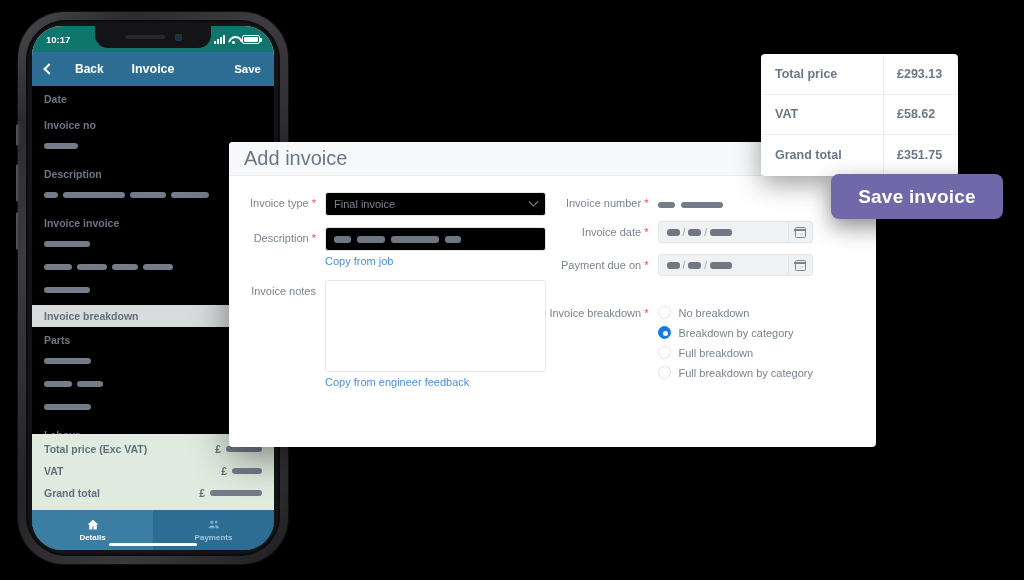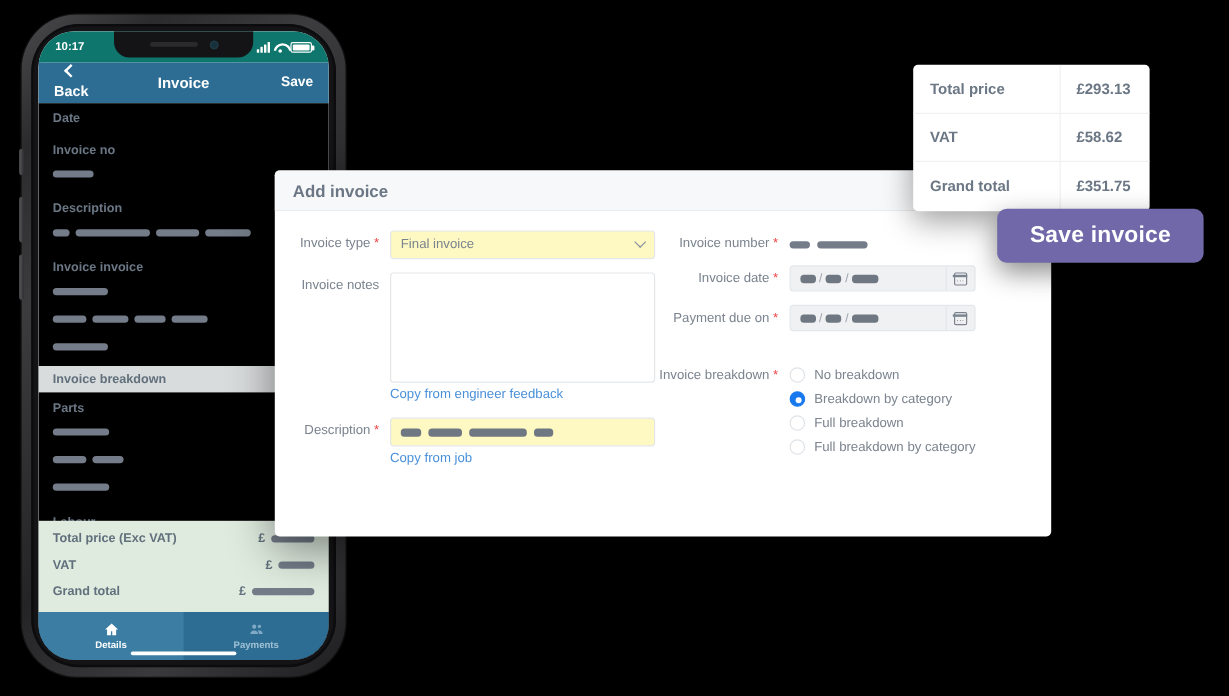--- a/index.html
+++ b/index.html
@@ -64,21 +64,21 @@
   .battery { width: 18px; height: 9px; border: 1px solid #fff; border-radius: 2px; padding: 1px; position: relative; }
   .battery::after { content:""; position:absolute; right:-3px; top:2.5px; width:2px; height:4px; background:#fff; border-radius:0 1px 1px 0; }
   .battery i { display:block; width: 100%; height: 100%; background: #fff; border-radius: 1px; }
 
   
   .phone-nav {
     height: 34px; background: #2d6d93; color: #fff;
     display: flex; align-items: center; justify-content: space-between;
     padding: 0 13px; font-size: 12px; font-weight: bold; position: relative;
   }
-  .nav-back { display: flex; align-items: center; gap: 6px; flex-direction: column; }
+  .nav-back { display: flex; align-items: center; gap: 22px; }
   .chev-left { width: 8px; height: 8px; border-left: 2.2px solid #fff; border-bottom: 2.2px solid #fff; transform: rotate(45deg); }
   .nav-title { position: absolute; left: 0; right: 0; text-align: center; font-size: 12.5px; pointer-events: none; }
   .nav-save { font-size: 11.5px; font-weight: bold; }
 
   .phone-body { background: #000000; height: calc(100% - 60px); position: relative; }
   .sec { padding: 7px 12px 2px; }
   .sec-label { font-size: 10.5px; color: #6b7785; font-weight: bold; margin-bottom: 5px; }
   .redline { height: 6px; border-radius: 3px; background: #737c88; display: inline-block; vertical-align: middle; }
   .rr { margin-bottom: 5px; white-space: nowrap; }
   .rr .redline + .redline { margin-left: 5px; }
@@ -96,35 +96,35 @@
 
   
   .dialog {
     position: absolute; left: 229px; top: 142px; width: 647px; height: 305px;
     background: #ffffff; border-radius: 4px;
     box-shadow: 0 10px 38px rgba(0,0,0,.45);
   }
   .dialog-header {
     height: 34px; background: #f7f8f9; border-bottom: 1px solid #e9ebee;
     border-radius: 4px 4px 0 0; display: flex; align-items: center; padding: 0 15px;
-    font-size: 14px; font-weight: bold; color: #6b7785;
+    font-size: 20px; font-weight: normal; color: #6b7785;
   }
   .dialog-body { display: flex; padding: 16px 14px 0 0; height: calc(100% - 34px); }
   .col { flex: 1; }
   .frow { display: flex; align-items: flex-start; margin-bottom: 11px; }
   .flabel {
     font-size: 11px; color: #7a838e; text-align: right; padding-top: 5px;
     white-space: nowrap;
   }
   .col-left .flabel { width: 96px; padding-right: 9px; }
   .col-right .flabel { width: 112px; padding-right: 9px; }
   .req { color: #ef4b4b; font-size: 11px; }
   .fctl { flex: 1; }
   .input {
-    height: 22px; background: #fef9c3; border: 1px solid #e4e7ea; border-radius: 3px;
+    height: 22px; background: #000000; border: 1px solid #e4e7ea; border-radius: 3px;
     display: flex; align-items: center; padding: 11px 8px; font-size: 11px; color: #7a838e;
   }
   .select { justify-content: space-between; }
   .chev-down { width: 7px; height: 7px; border-right: 1.8px solid #8b949e; border-bottom: 1.8px solid #8b949e; transform: rotate(45deg) translate(-2px,-2px); }
   .input .redline { background: #6f7782; height: 7px; }
   .input .redline + .redline { margin-left: 6px; }
   .link { color: #4a90d9; font-size: 11px; margin-top: 4px; display: inline-block; }
   .textarea { height: 92px; background: #fff; border: 1px solid #e4e7ea; border-radius: 3px; }
   .datefield {
     height: 22px; background: #f0f1f3; border: 1px solid #e4e7ea; border-radius: 3px;
@@ -308,40 +308,40 @@
           </div>
           <div class="fctl">
             <div class="input select">
               <span>Final invoice</span>
               <span class="chev-down"></span>
             </div>
           </div>
         </div>
 
         <div class="frow">
-          <div class="flabel">Invoice notes</div>
-          <div class="fctl">
-            <div class="textarea"></div>
-            <a class="link">Copy from engineer feedback</a>
-          </div>
-        </div>
-
-        <div class="frow">
           <div class="flabel">
             <span>Description</span>
             <span class="req">*</span>
           </div>
           <div class="fctl">
             <div class="input">
               <span class="redline" style="width:17px"></span>
                 <span class="redline" style="width:28px"></span>
                 <span class="redline" style="width:48px"></span>
                 <span class="redline" style="width:16px"></span>
             </div>
             <a class="link">Copy from job</a>
+          </div>
+        </div>
+
+        <div class="frow">
+          <div class="flabel">Invoice notes</div>
+          <div class="fctl">
+            <div class="textarea"></div>
+            <a class="link">Copy from engineer feedback</a>
           </div>
         </div>
 
       </div>
 
       <div class="col col-right">
 
         <div class="frow">
           <div class="flabel">
             <span>Invoice number</span>

